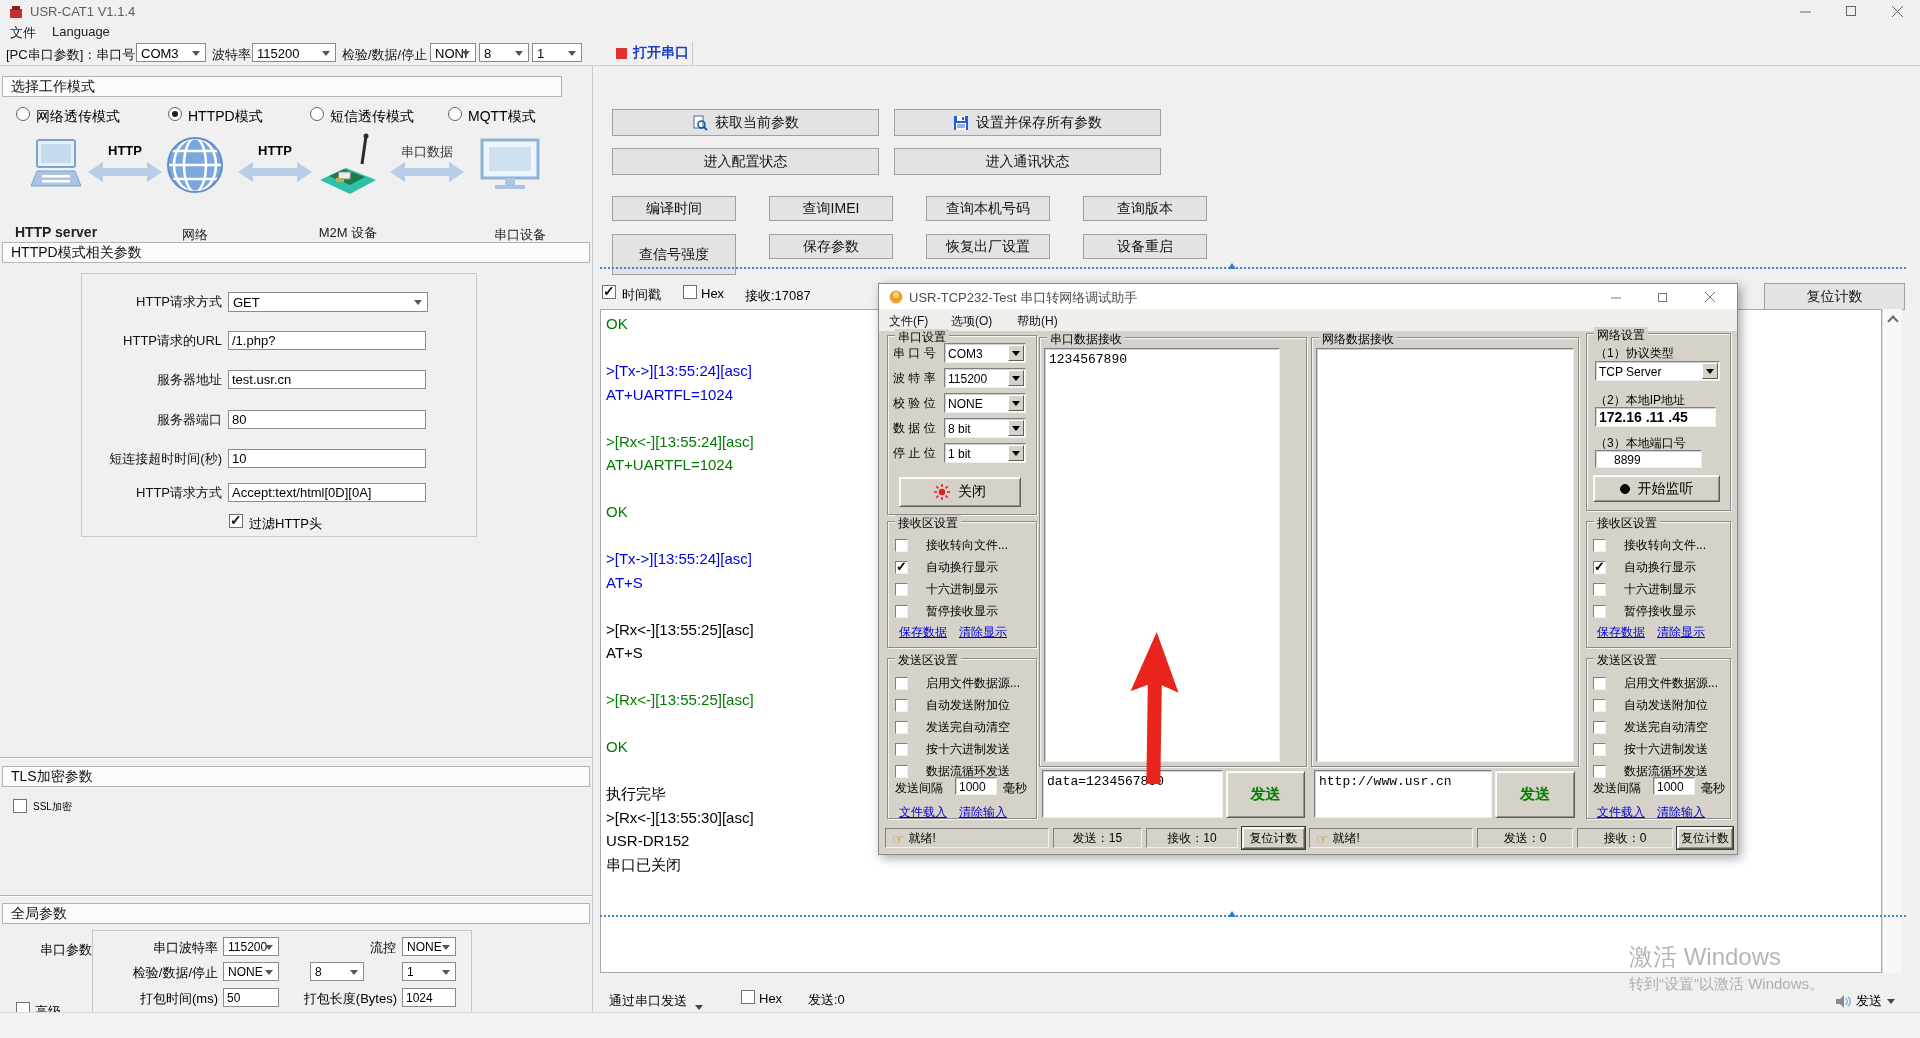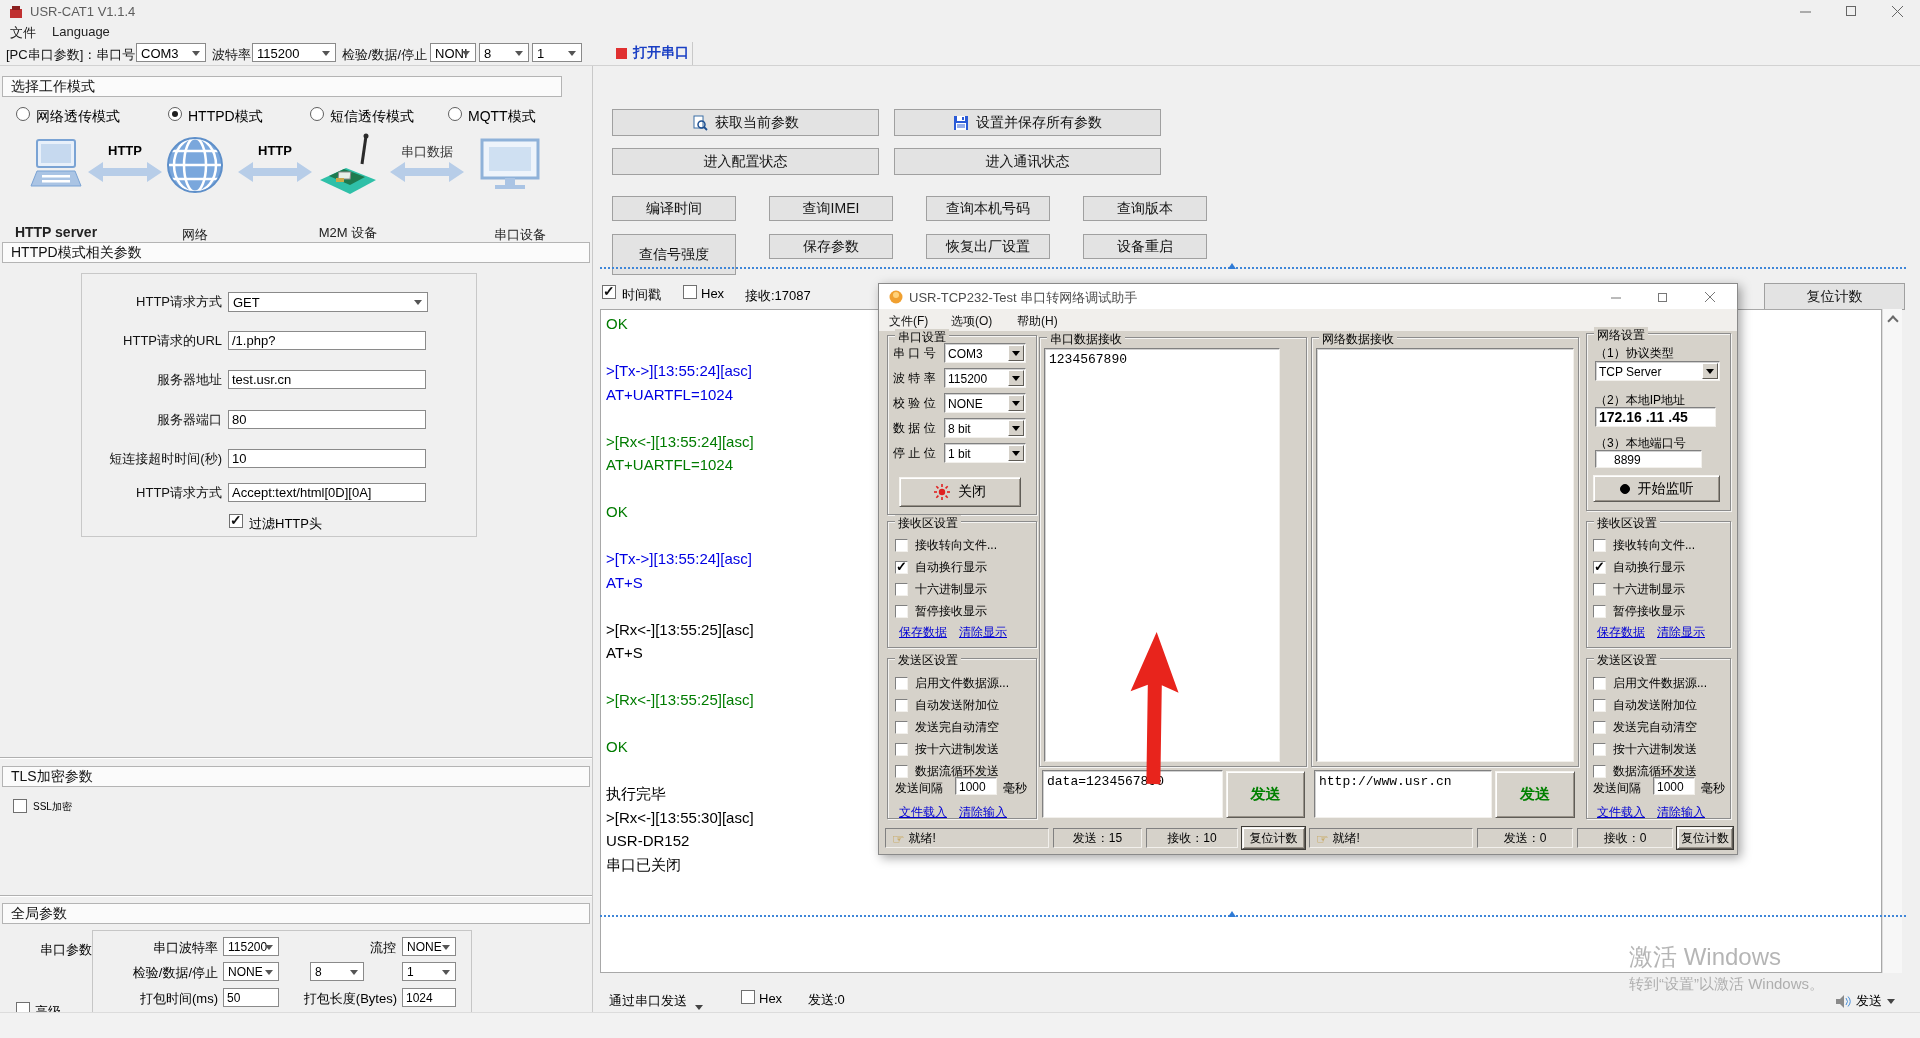--- a/index.html
+++ b/index.html
@@ -42,21 +42,21 @@
 .tcp-menubar{left:0;top:25px;width:100%;height:22px;background:#f1efec}
 .tcp-menu-item{top:29px;font-size:12px;color:#111}
 .t-group{border:1px solid #8c8c8c;box-shadow:inset 1px 1px 0 rgba(255,255,255,.75),1px 1px 0 rgba(255,255,255,.75)}
 .t-legend{position:absolute;top:-7px;left:7px;background:#d6d2ca;padding:0 3px;font-size:12px;color:#000}
 .t-sunken{background:#fff;border:1px solid;border-color:#808080 #f2f0ec #f2f0ec #808080;box-shadow:inset 1px 1px 0 rgba(0,0,0,.18)}
 .t-raised{background:#d6d2ca;border:1px solid;border-color:#f6f4f0 #5f5c56 #5f5c56 #f6f4f0;box-shadow:inset 1px 1px 0 #fff,inset -1px -1px 0 #989289}
 .t-combo{height:20px}
 .t-combo .val{position:absolute;left:3px;top:3px;font-size:12px;white-space:nowrap}
 .t-drop{position:absolute;right:1px;top:1px;bottom:1px;width:16px;background:#d6d2ca;border:1px solid;border-color:#fff #5f5c56 #5f5c56 #fff;display:flex;align-items:center;justify-content:center}
 .t-drop i{width:0;height:0;border-left:4px solid transparent;border-right:4px solid transparent;border-top:5px solid #000}
-.t-cb-row{height:22px;display:flex;align-items:center;gap:7px}
+.t-cb-row{height:22px;display:flex;align-items:center;gap:18px}
 .t-cb{width:13px;height:13px;background:#fff;border:1px solid;border-color:#808080 #f2f0ec #f2f0ec #808080;position:relative;flex:0 0 13px}
 .t-cb.on::after{content:"✓";position:absolute;left:0;top:-3px;font-size:13px;font-weight:bold}
 .t-cb-label{font-size:12px;white-space:nowrap}
 .t-srow{height:20px;display:flex;align-items:center;margin-bottom:5px}
 .t-srow-label{width:51px;font-size:12px}
 .t-srow-combo{position:relative;width:82px;height:20px}
 .statuspanel{border:1px solid;border-color:#808080 #f2f0ec #f2f0ec #808080;height:20px;display:flex;align-items:flex-end;justify-content:center;font-size:12px;gap:4px}
 .t-btnface{display:flex;align-items:center;justify-content:center;gap:8px;font-size:14px}
 .green{color:#008000;font-weight:bold;font-size:15px}
 .hand::before{content:"☞";color:#c09020;font-size:14px}

